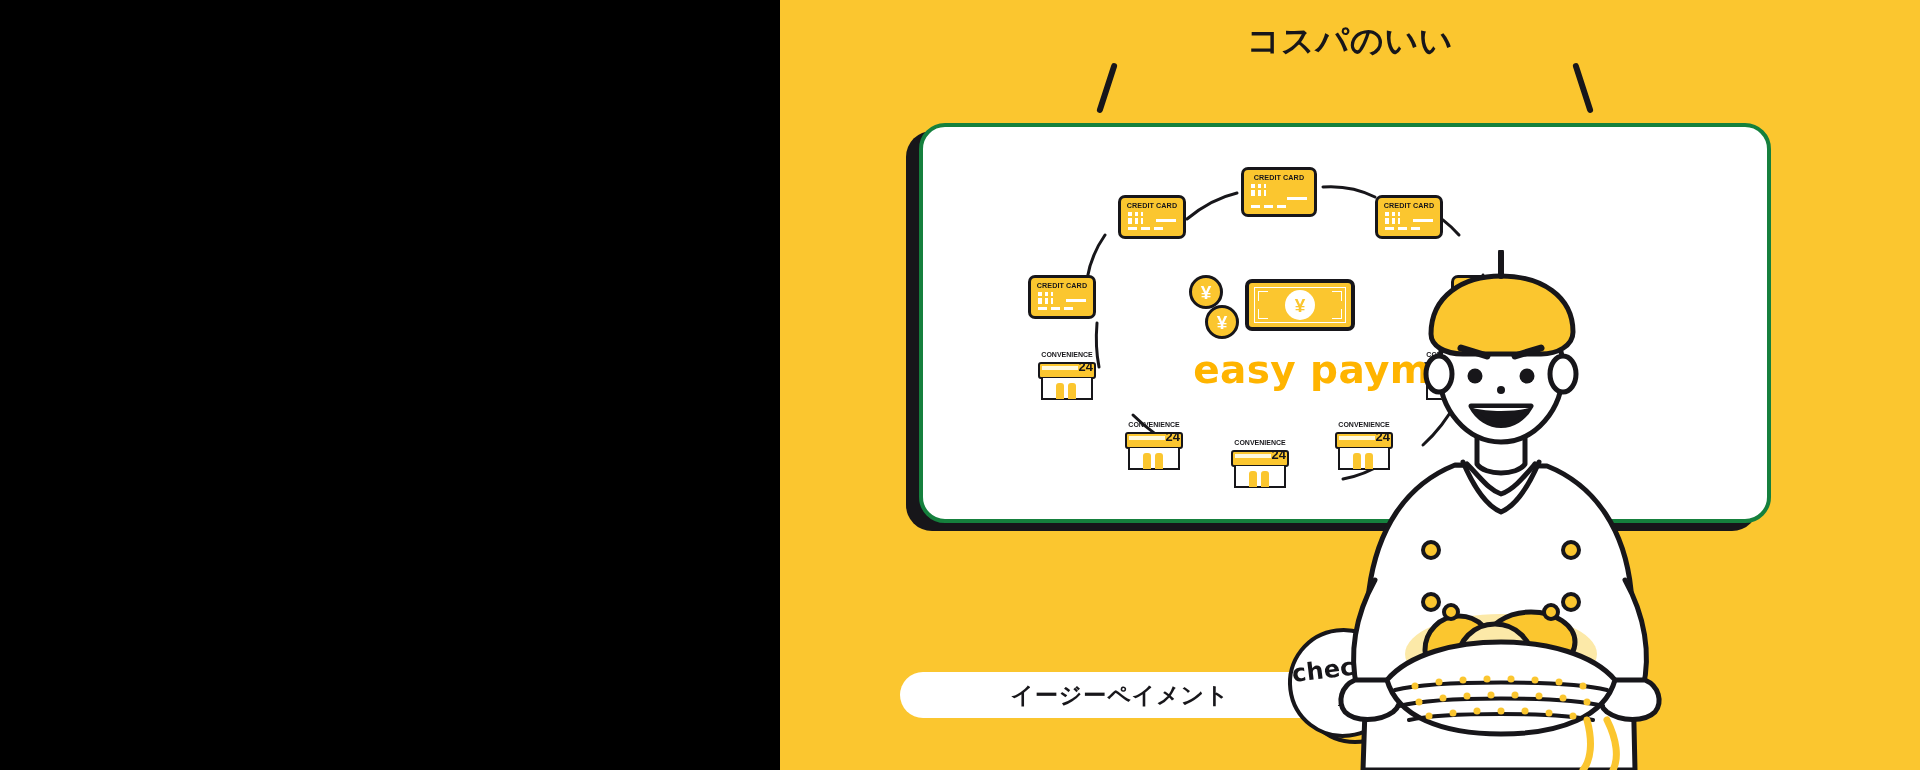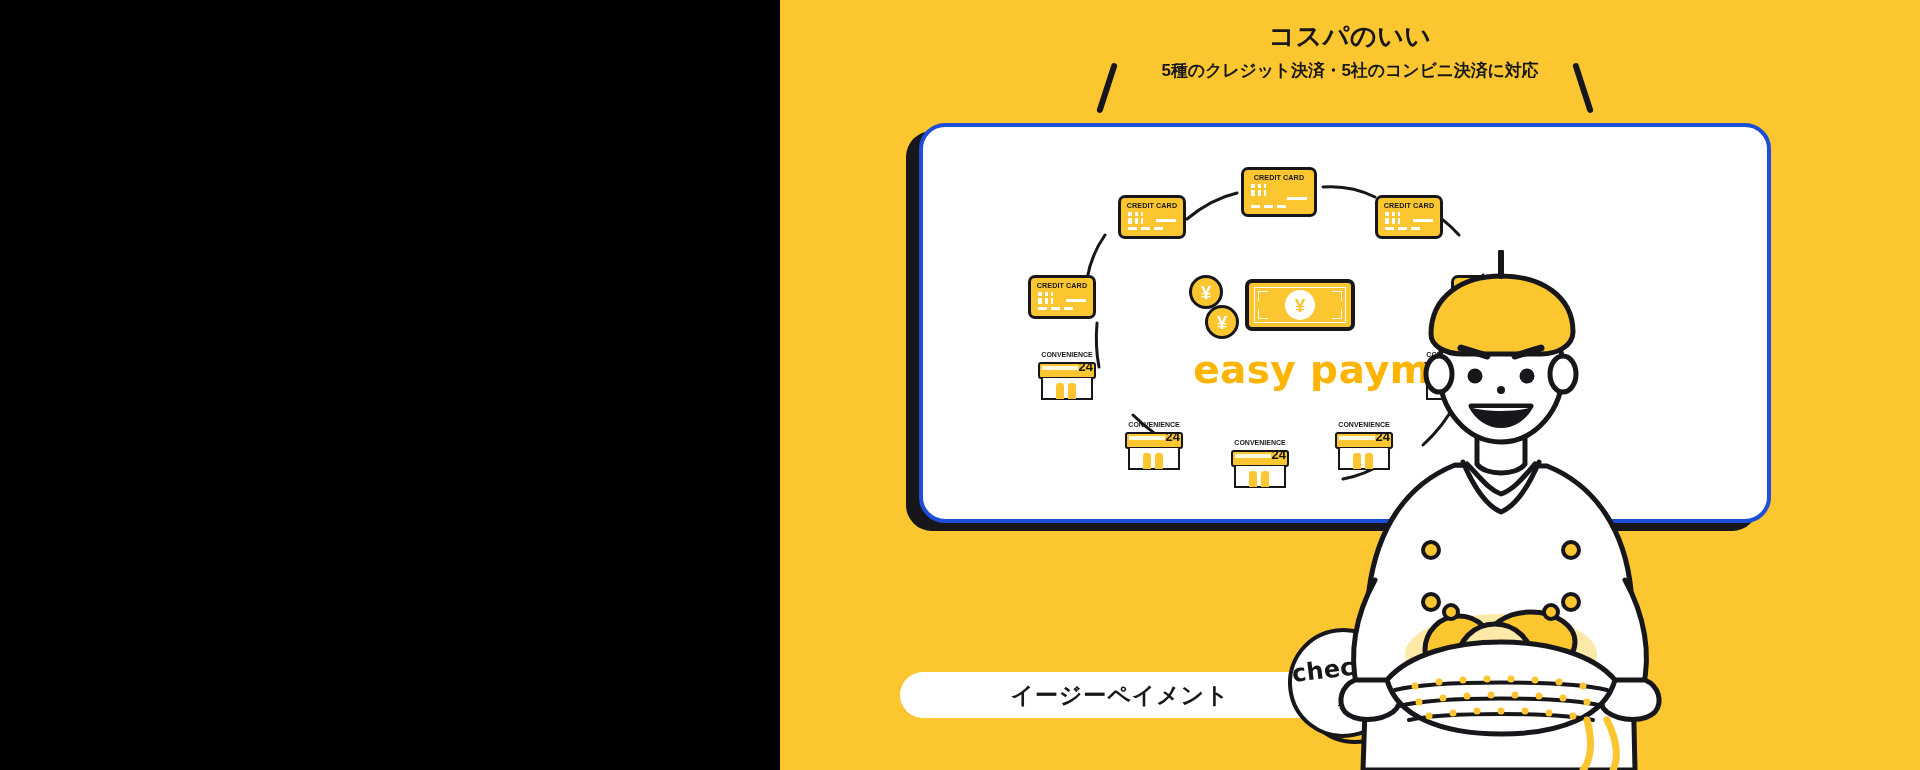--- a/index.html
+++ b/index.html
@@ -14,34 +14,34 @@
   .left-panel{position:absolute;left:0;top:0;width:780px;height:770px;background:#000;}
 
   
   .right-panel{position:absolute;left:780px;top:0;width:1140px;height:770px;background:#FBC62F;overflow:hidden;}
 
   
   .heading-wrap{position:absolute;left:0;top:22px;width:1140px;text-align:center;}
   .head-line{
     font-family:"Liberation Sans","DejaVu Sans",sans-serif;
     font-weight:bold;color:#17161a;letter-spacing:.02em;line-height:1.14;
-    font-size:26px;
+    font-size:33px;
   }
   .head-line.l2{font-size:34px;}
   .subtitle{
     margin-top:7px;font-size:17px;font-weight:bold;color:#17161a;letter-spacing:-.01em;
   }
   .slash{position:absolute;width:6px;height:52px;background:#17161a;border-radius:4px;top:40px;}
   .slash.left{left:324px;transform:rotate(18deg);}
   .slash.right{left:800px;transform:rotate(-18deg);}
 
   
   .card-shadow{position:absolute;left:-13px;top:8px;width:852px;height:400px;background:#17161a;border-radius:26px;}
   .card{position:absolute;left:-22px;top:123px;width:852px;height:400px;}
-  .card-face{position:absolute;left:0;top:0;width:100%;height:100%;background:#fff;border:4px solid #1d4ed8;border-radius:26px;box-sizing:border-box;}
+  .card-face{position:absolute;left:0;top:0;width:100%;height:100%;background:#fff;border:4px solid #15803d;border-radius:26px;box-sizing:border-box;}
 
   
   .cc{position:absolute;width:68px;height:44px;background:#FBC62F;border:3px solid #17161a;border-radius:7px;box-sizing:border-box;}
   .cc .cc-label{position:absolute;left:0;top:3px;width:100%;text-align:center;font-size:7.2px;font-weight:bold;color:#17161a;letter-spacing:.01em;}
   .cc .chip{position:absolute;left:7px;top:14px;width:15px;height:12px;background:#fff;}
   .cc .chip i{position:absolute;top:0;width:3px;height:100%;background:#FBC62F;}
   .cc .chip i.a{left:4px;} .cc .chip i.b{left:10px;}
   .cc .chip u{position:absolute;left:0;width:100%;height:2px;background:#FBC62F;}
   .cc .chip u.r1{top:4px;}
   .cc .ln{position:absolute;height:2.6px;background:#fff;}
@@ -99,21 +99,20 @@
 <div class="stage">
 
   <div class="left-panel"></div>
 
   <div class="right-panel">
 
     <div class="heading-wrap">
       <div class="slash left"></div>
       <div class="slash right"></div>
       <div class="head-line l1">コスパのいい</div>
-      <div class="subtitle">5種のクレジット決済・5社のコンビニ決済に対応</div>
     </div>
 
     <div class="card" style="left:139px;">
       <div class="card-shadow"></div>
       <div class="card-face">
 
         <svg style="position:absolute;left:0;top:0;" width="852" height="400">
           <g fill="none" stroke="#17161A" stroke-width="3" stroke-linecap="round">
             <path d="M264,92 Q288,72 314,66"></path>
             <path d="M400,60 Q428,58 452,70"></path>

